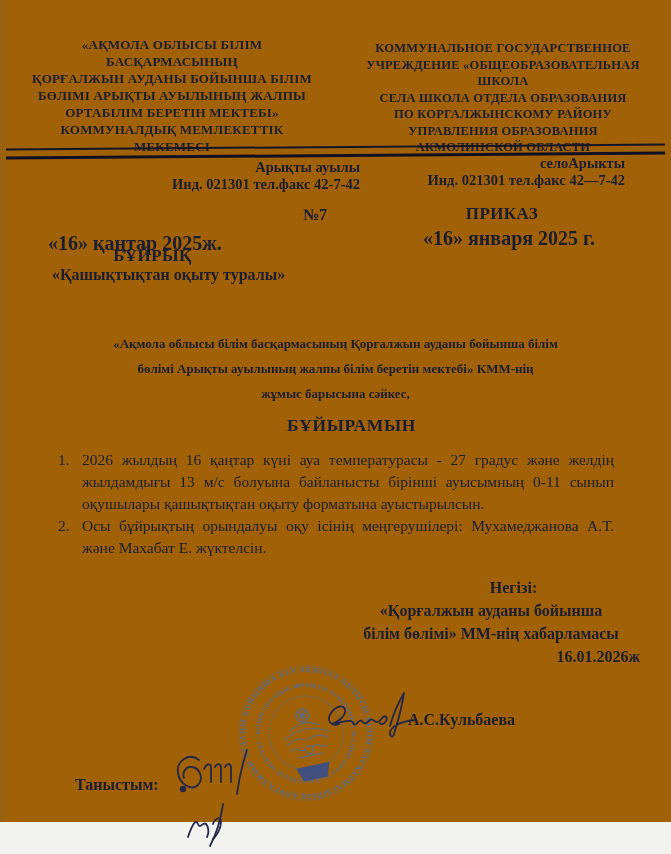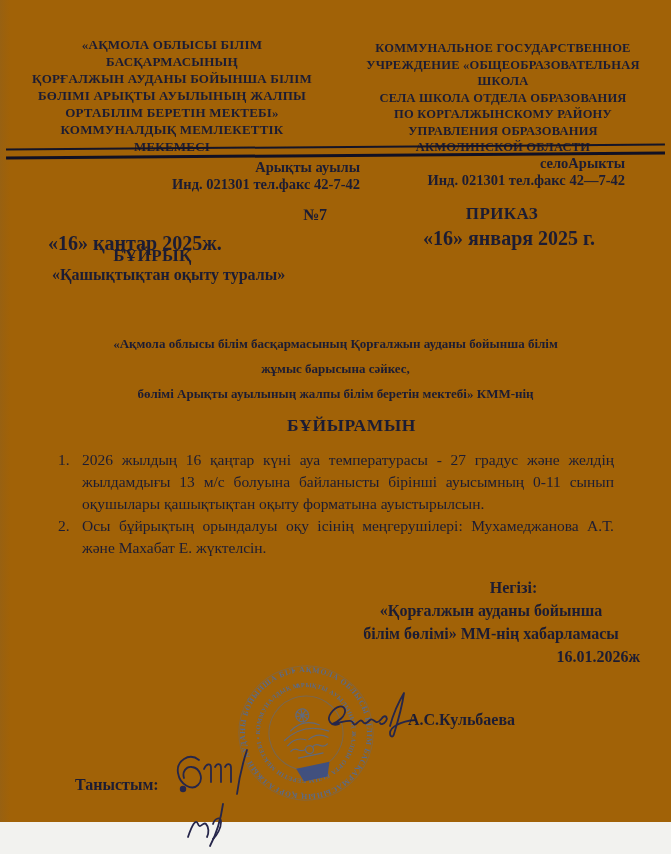--- a/index.html
+++ b/index.html
@@ -93,22 +93,22 @@
   <div class="abs order-no" style="left:303px;top:206px;">№7</div>
   <div class="abs order-title" style="left:452px;top:204px;width:100px;">ПРИКАЗ</div>
 
   <div class="abs order-date" style="left:48px;top:232px;">«16» қаңтар 2025ж.</div>
   <div class="abs order-date" style="left:423px;top:227px;">«16» января 2025 г.</div>
 
   <div class="abs subject" style="left:40px;top:266px;margin-left:12px;">«Қашықтықтан оқыту туралы»</div>
 
   <div class="abs preamble" style="left:0;top:331px;">
     <div>«Ақмола облысы білім басқармасының Қорғалжын ауданы бойынша білім</div>
+    <div>бөлімі Арықты ауылының жалпы білім беретін мектебі» КММ-нің</div>
     <div>жұмыс барысына сәйкес,</div>
-    <div>бөлімі Арықты ауылының жалпы білім беретін мектебі» КММ-нің</div>
   </div>
 
   <div class="abs resolution" style="left:0;top:415px;">БҰЙЫРАМЫН</div>
 
   <div class="abs items" style="left:58px;top:449px;">
     <div class="item">
       <span class="num">1.</span>
       <span class="txt">2026 жылдың 16 қаңтар күні ауа температурасы - 27 градус және желдің жылдамдығы 13 м/с болуына байланысты бірінші ауысымның 0-11 сынып оқушылары қашықтықтан оқыту форматына ауыстырылсын.</span>
     </div>
     <div class="item">

